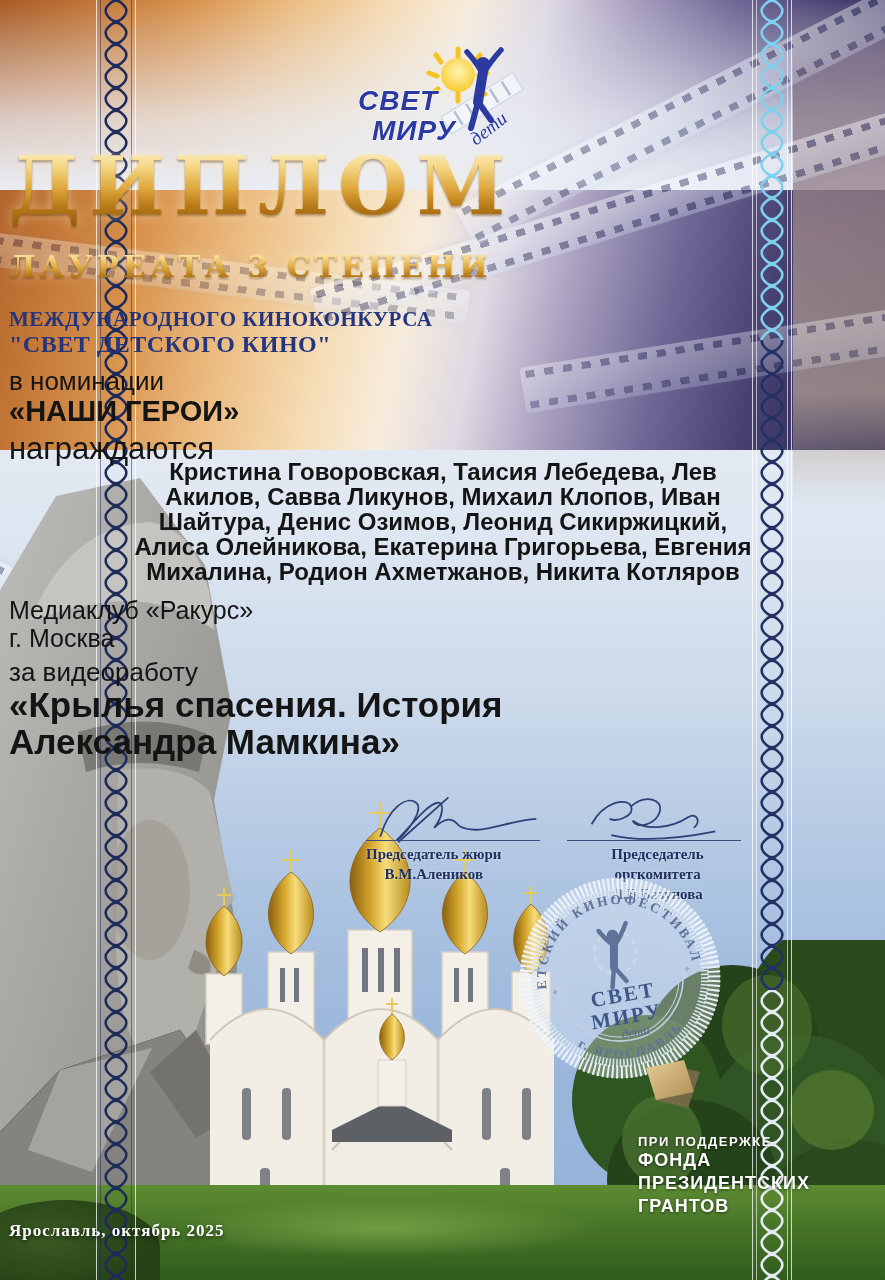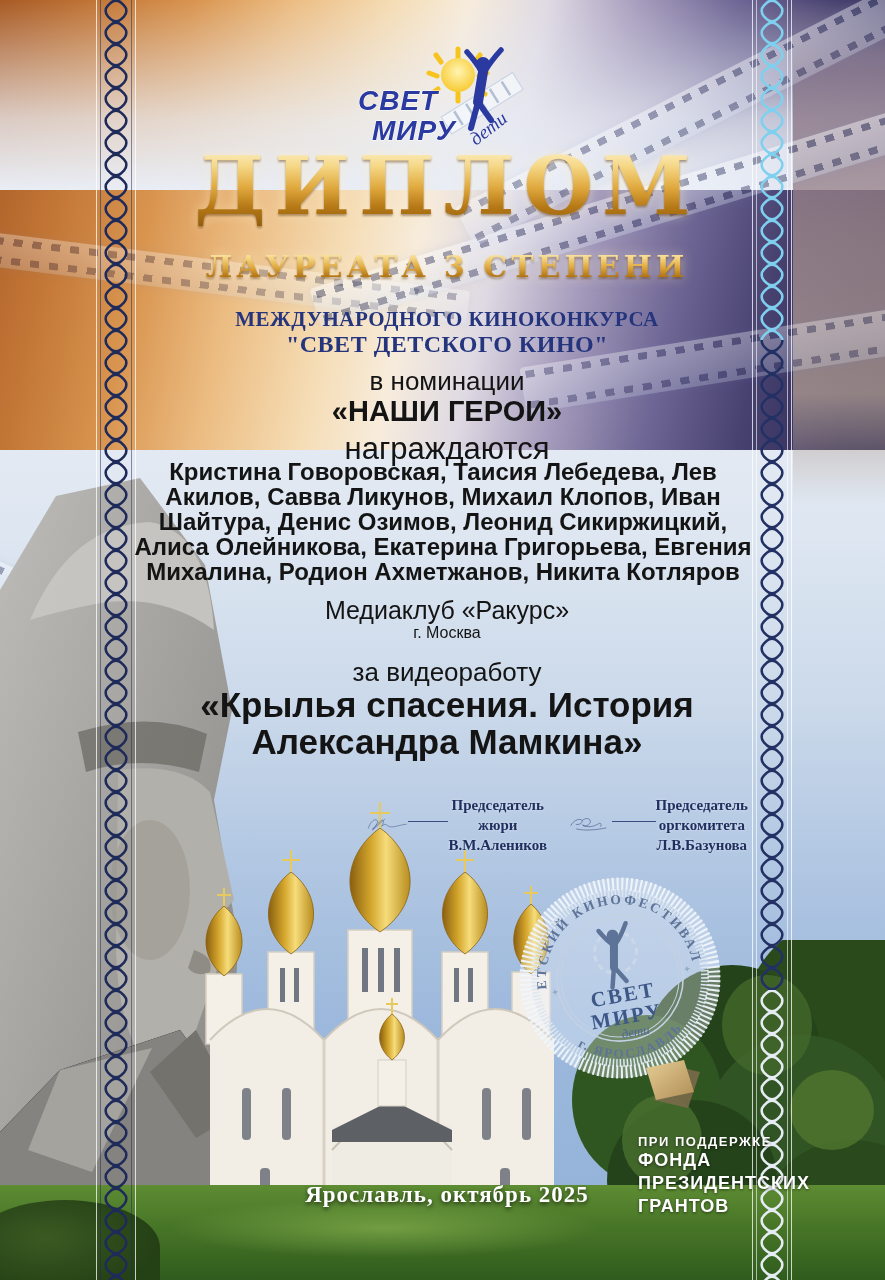--- a/index.html
+++ b/index.html
@@ -22,52 +22,52 @@
     background:linear-gradient(180deg,rgba(250,252,255,.82),rgba(216,226,243,.62));
     box-shadow:0 0 8px rgba(120,140,190,.25);}
   .strip::before,.strip::after{content:"";position:absolute;left:5px;right:5px;height:7px;
     background:repeating-linear-gradient(90deg,rgba(42,48,92,.78) 0 9px,transparent 9px 19px);}
   .strip::before{top:4px}.strip::after{bottom:4px}
   
   .orn{top:0;bottom:0;width:38px;border-left:1px solid rgba(255,255,255,.75);border-right:1px solid rgba(255,255,255,.75);}
   .orn-left{left:96px;}
   .orn-right{left:752px;}
   
-  .ctr{left:0;right:0;text-align:center;margin-left:9px;}
+  .ctr{left:0;right:0;text-align:left;margin-left:9px;}
   .gold{
     font-family:"DejaVu Serif","Liberation Serif",serif;font-weight:bold;
     background:linear-gradient(180deg,#fdf3cd 0%,#f5d684 26%,#e0a93e 52%,#b67916 76%,#935e0e 100%);
     -webkit-background-clip:text;background-clip:text;color:transparent;
     filter:drop-shadow(0 2px 1px rgba(90,50,5,.45)) drop-shadow(0 0 6px rgba(255,240,200,.5));}
   .title{top:146px;font-size:80px;letter-spacing:9px;line-height:1;}
   .degree{top:249px;font-size:30px;letter-spacing:4px;}
   .navy{font-family:"Liberation Serif",serif;font-weight:bold;color:#24357e;}
   .contest1{top:307px;font-size:21px;letter-spacing:.5px;}
   .contest2{top:331px;font-size:24px;letter-spacing:.5px;}
   .blk{color:#141414;}
   .nomlabel{top:366px;font-size:26px;}
   .nomval{top:395px;font-size:29px;font-weight:bold;}
   .awarded{top:431px;font-size:31px;}
   .names{top:459px;left:128px;width:630px;font-size:24px;font-weight:bold;line-height:25px;text-align:center;color:#141414;}
   .club{top:596px;font-size:25px;}
-  .city{top:624px;font-size:16px;}
+  .city{top:624px;font-size:25px;}
   .worklabel{top:657px;font-size:26px;}
   .worktitle{top:686px;font-size:35px;font-weight:bold;line-height:37px;}
   .teacher{top:762px;font-size:25px;}
   
   .sig-row{top:792px;left:366px;width:382px;display:flex;gap:20px;}
-  .sig{flex:1;display:flex;flex-direction:row;align-items:center;}
+  .sig{flex:1;display:flex;flex-direction:column;align-items:flex-start;}
   .sig svg{width:100%;height:52px;display:block;}
   .sig-line{width:96%;border-top:1.6px solid #3c4c80;margin-top:-4px;}
   .sig-cap{font-family:"Liberation Serif",serif;font-weight:bold;font-size:15px;color:#1f3060;line-height:20px;margin-top:3px;text-align:center;text-shadow:0 0 3px rgba(255,255,255,.55);}
   
   .sponsor{left:638px;top:1058px;width:180px;color:#ffffff;}
   .sponsor .pre{font-size:13px;font-weight:bold;letter-spacing:1.5px;margin-top:20px;text-shadow:0 1px 3px rgba(0,0,0,.55);}
   .sponsor .big{font-size:18px;font-weight:bold;letter-spacing:1px;line-height:23px;text-shadow:0 1px 3px rgba(0,0,0,.55);}
-  .footer{top:1182px;font-family:"Liberation Serif",serif;font-weight:bold;font-size:23px;color:#fff;text-shadow:0 2px 4px rgba(0,0,0,.65);letter-spacing:1px;}
+  .footer{top:1221px;font-family:"Liberation Serif",serif;font-weight:bold;font-size:17px;color:#fff;text-shadow:0 2px 4px rgba(0,0,0,.65);letter-spacing:1px;}
   .grass{left:0;top:1185px;width:885px;height:95px;
     background:linear-gradient(180deg,#5d8c33 0%,#477527 45%,#2f5c1d 100%);}
   .grass-light{left:170px;top:1198px;width:430px;height:60px;border-radius:50%;
     background:radial-gradient(ellipse at center,rgba(150,190,90,.55),rgba(150,190,90,0) 70%);}
   .bush-left{left:-30px;top:1200px;width:190px;height:95px;border-radius:50% 50% 0 0;
     background:radial-gradient(ellipse at 40% 40%,#3a5a22 0%,#244015 70%);}
 </style>
 </head>
 <body>
 

